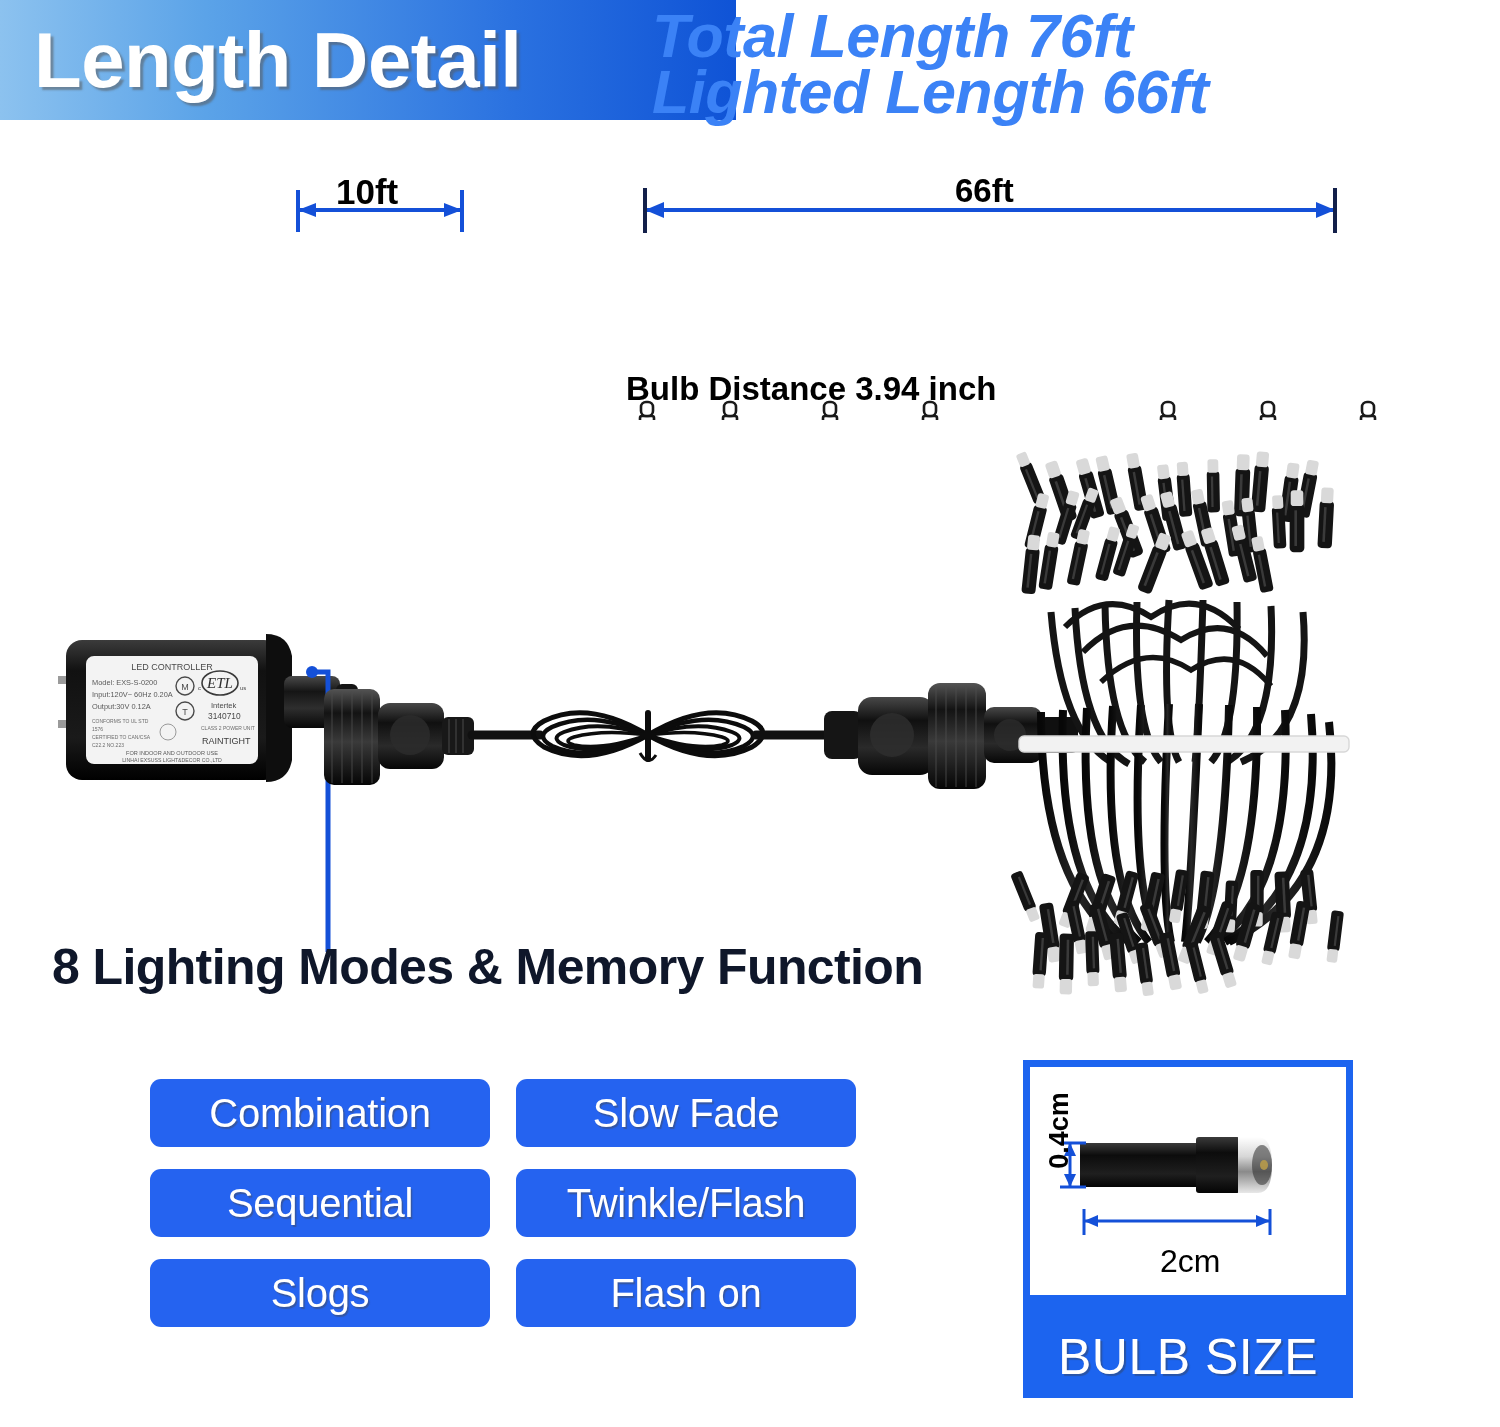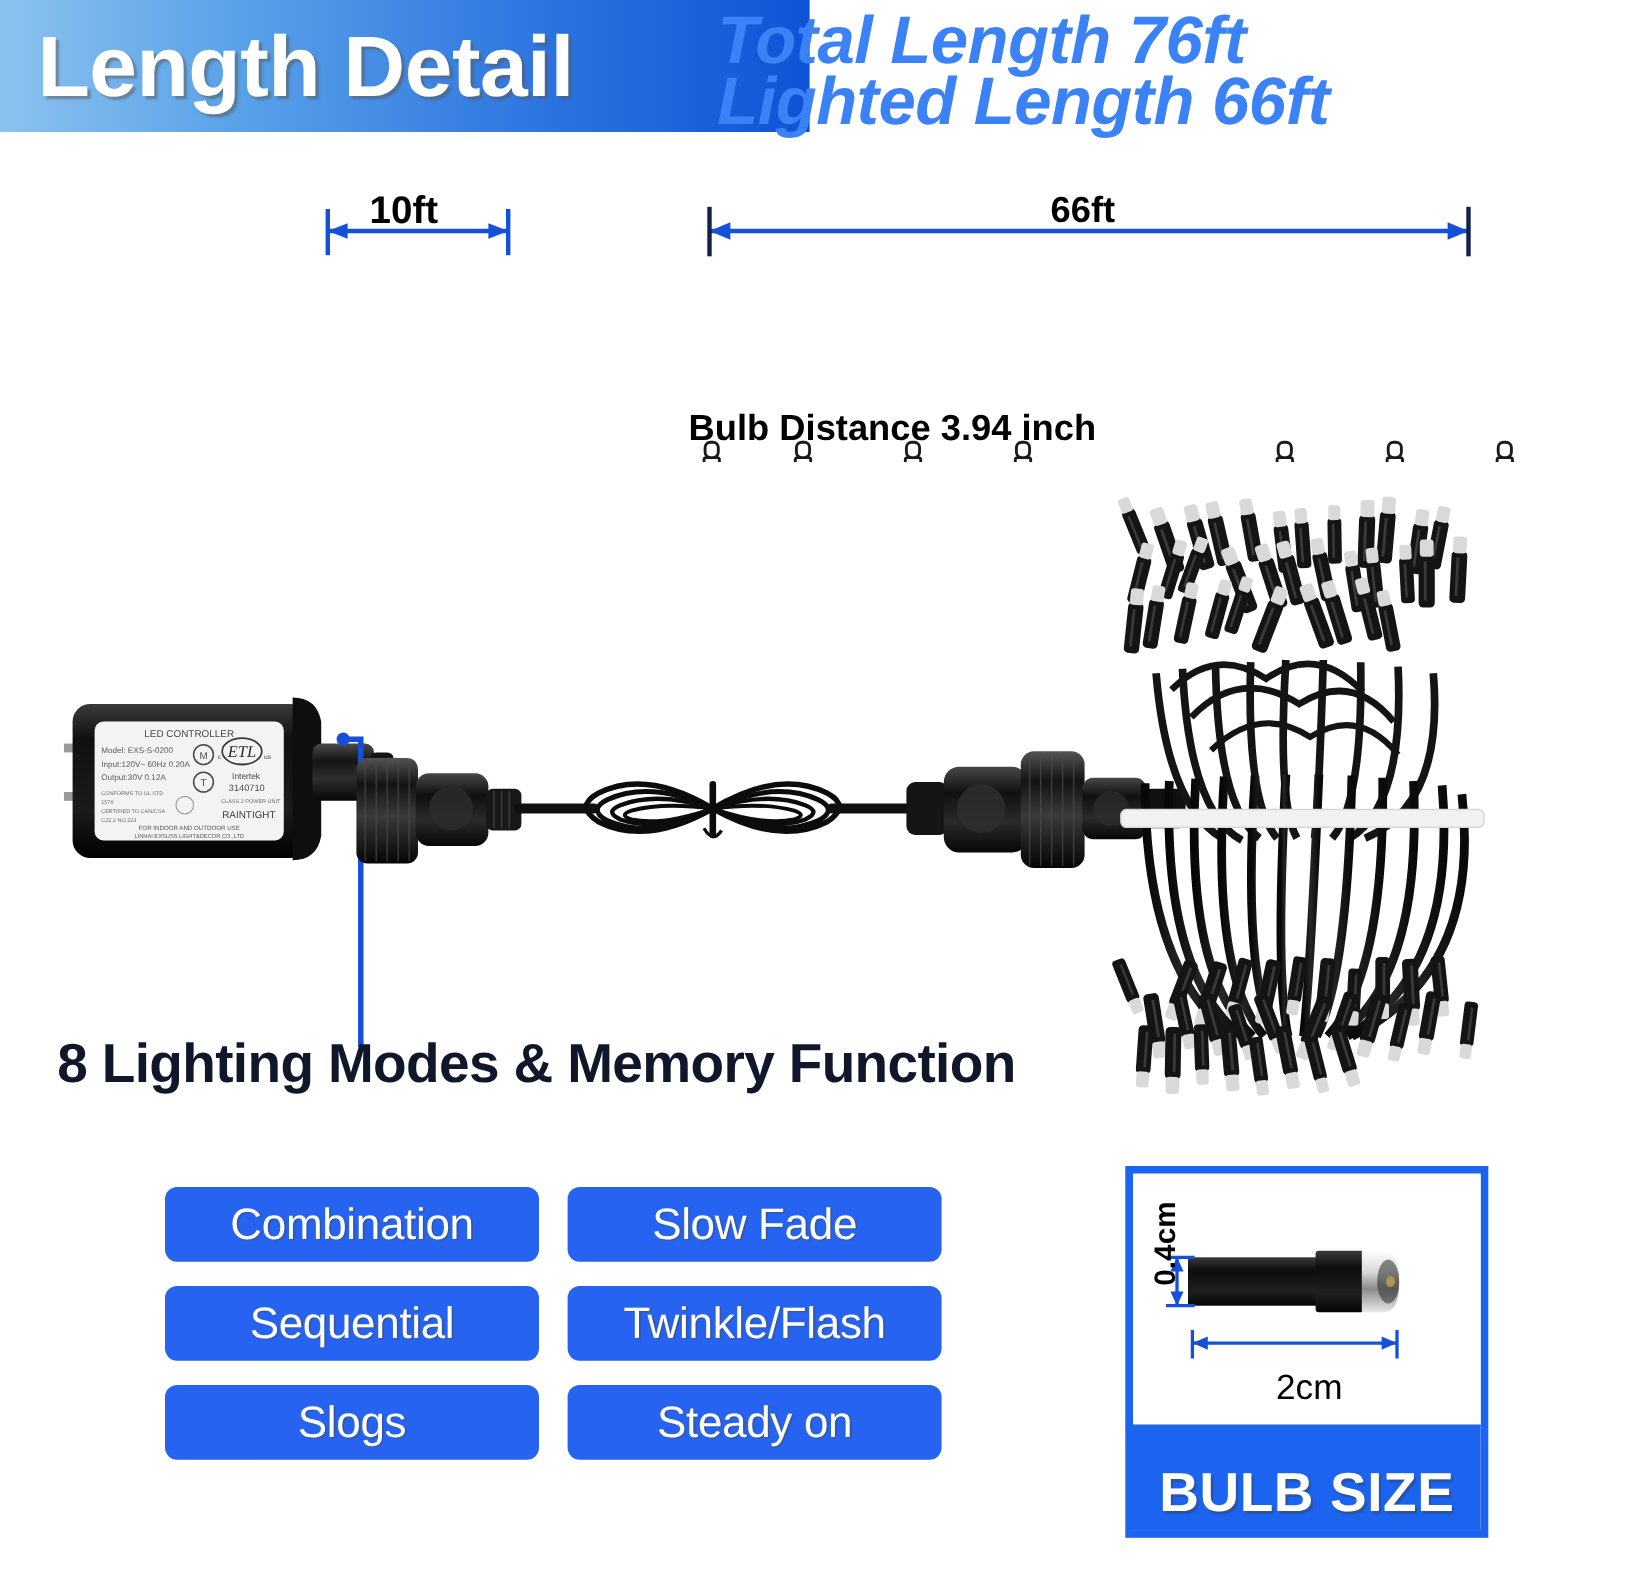--- a/index.html
+++ b/index.html
@@ -185,21 +185,21 @@
     width: 100%;
     height: 96px;
     background: #1c64ef;
     display: flex;
     align-items: center;
     justify-content: center;
   }
   #bulb-size-footer span {
     color: #ffffff;
     font-size: 50px;
-    font-weight: bold;
+    font-weight: normal;
     letter-spacing: 0.5px;
     text-shadow: 2px 2px 1px rgba(60,60,60,0.4);
     font-family: "Liberation Sans", sans-serif;
     margin-top: 28px;
   }
   #label-height {
     position: absolute;
     left: -9px;
     top: 48px;
     transform: rotate(-90deg);
@@ -885,21 +885,21 @@
 </div>
 
 <div id="modes-heading">8 Lighting Modes &amp; Memory Function</div>
 
 <div id="modes-grid">
   <div class="mode-btn">Combination</div>
   <div class="mode-btn">Slow Fade</div>
   <div class="mode-btn">Sequential</div>
   <div class="mode-btn">Twinkle/Flash</div>
   <div class="mode-btn">Slogs</div>
-  <div class="mode-btn">Steady on</div>
+  <div class="mode-btn">Flash on</div>
 </div>
 
 <div id="bulb-size-box">
   <div id="bulb-size-inner">
     <svg width="316" height="228" viewBox="0 0 316 228">
       <defs>
         <linearGradient id="bulbbody" x1="0" y1="0" x2="0" y2="1">
           <stop offset="0%" stop-color="#3a3a3a"></stop>
           <stop offset="28%" stop-color="#0c0c0c"></stop>
           <stop offset="70%" stop-color="#1f1f1f"></stop>

